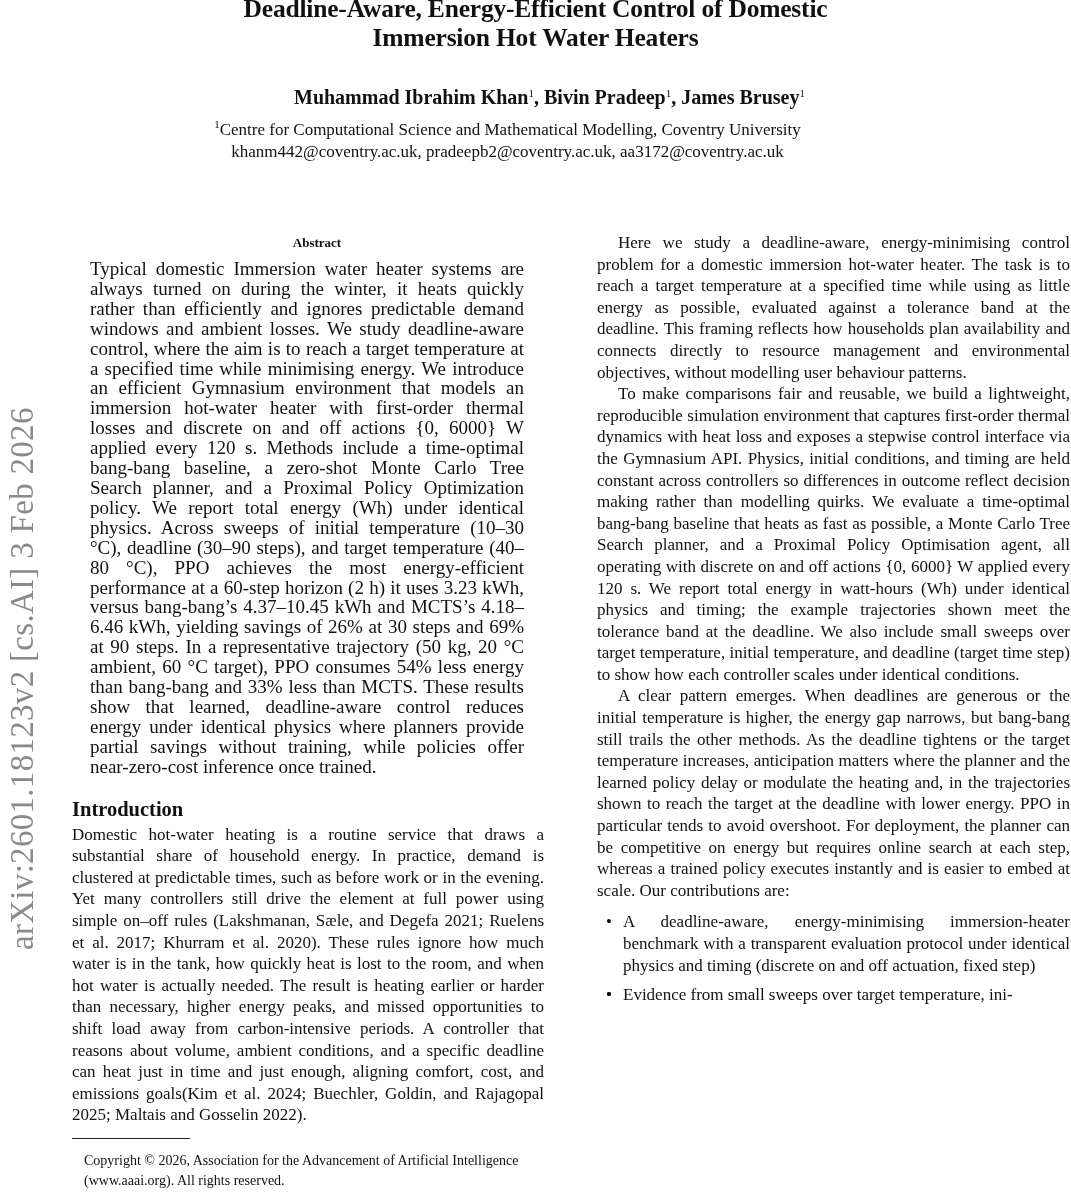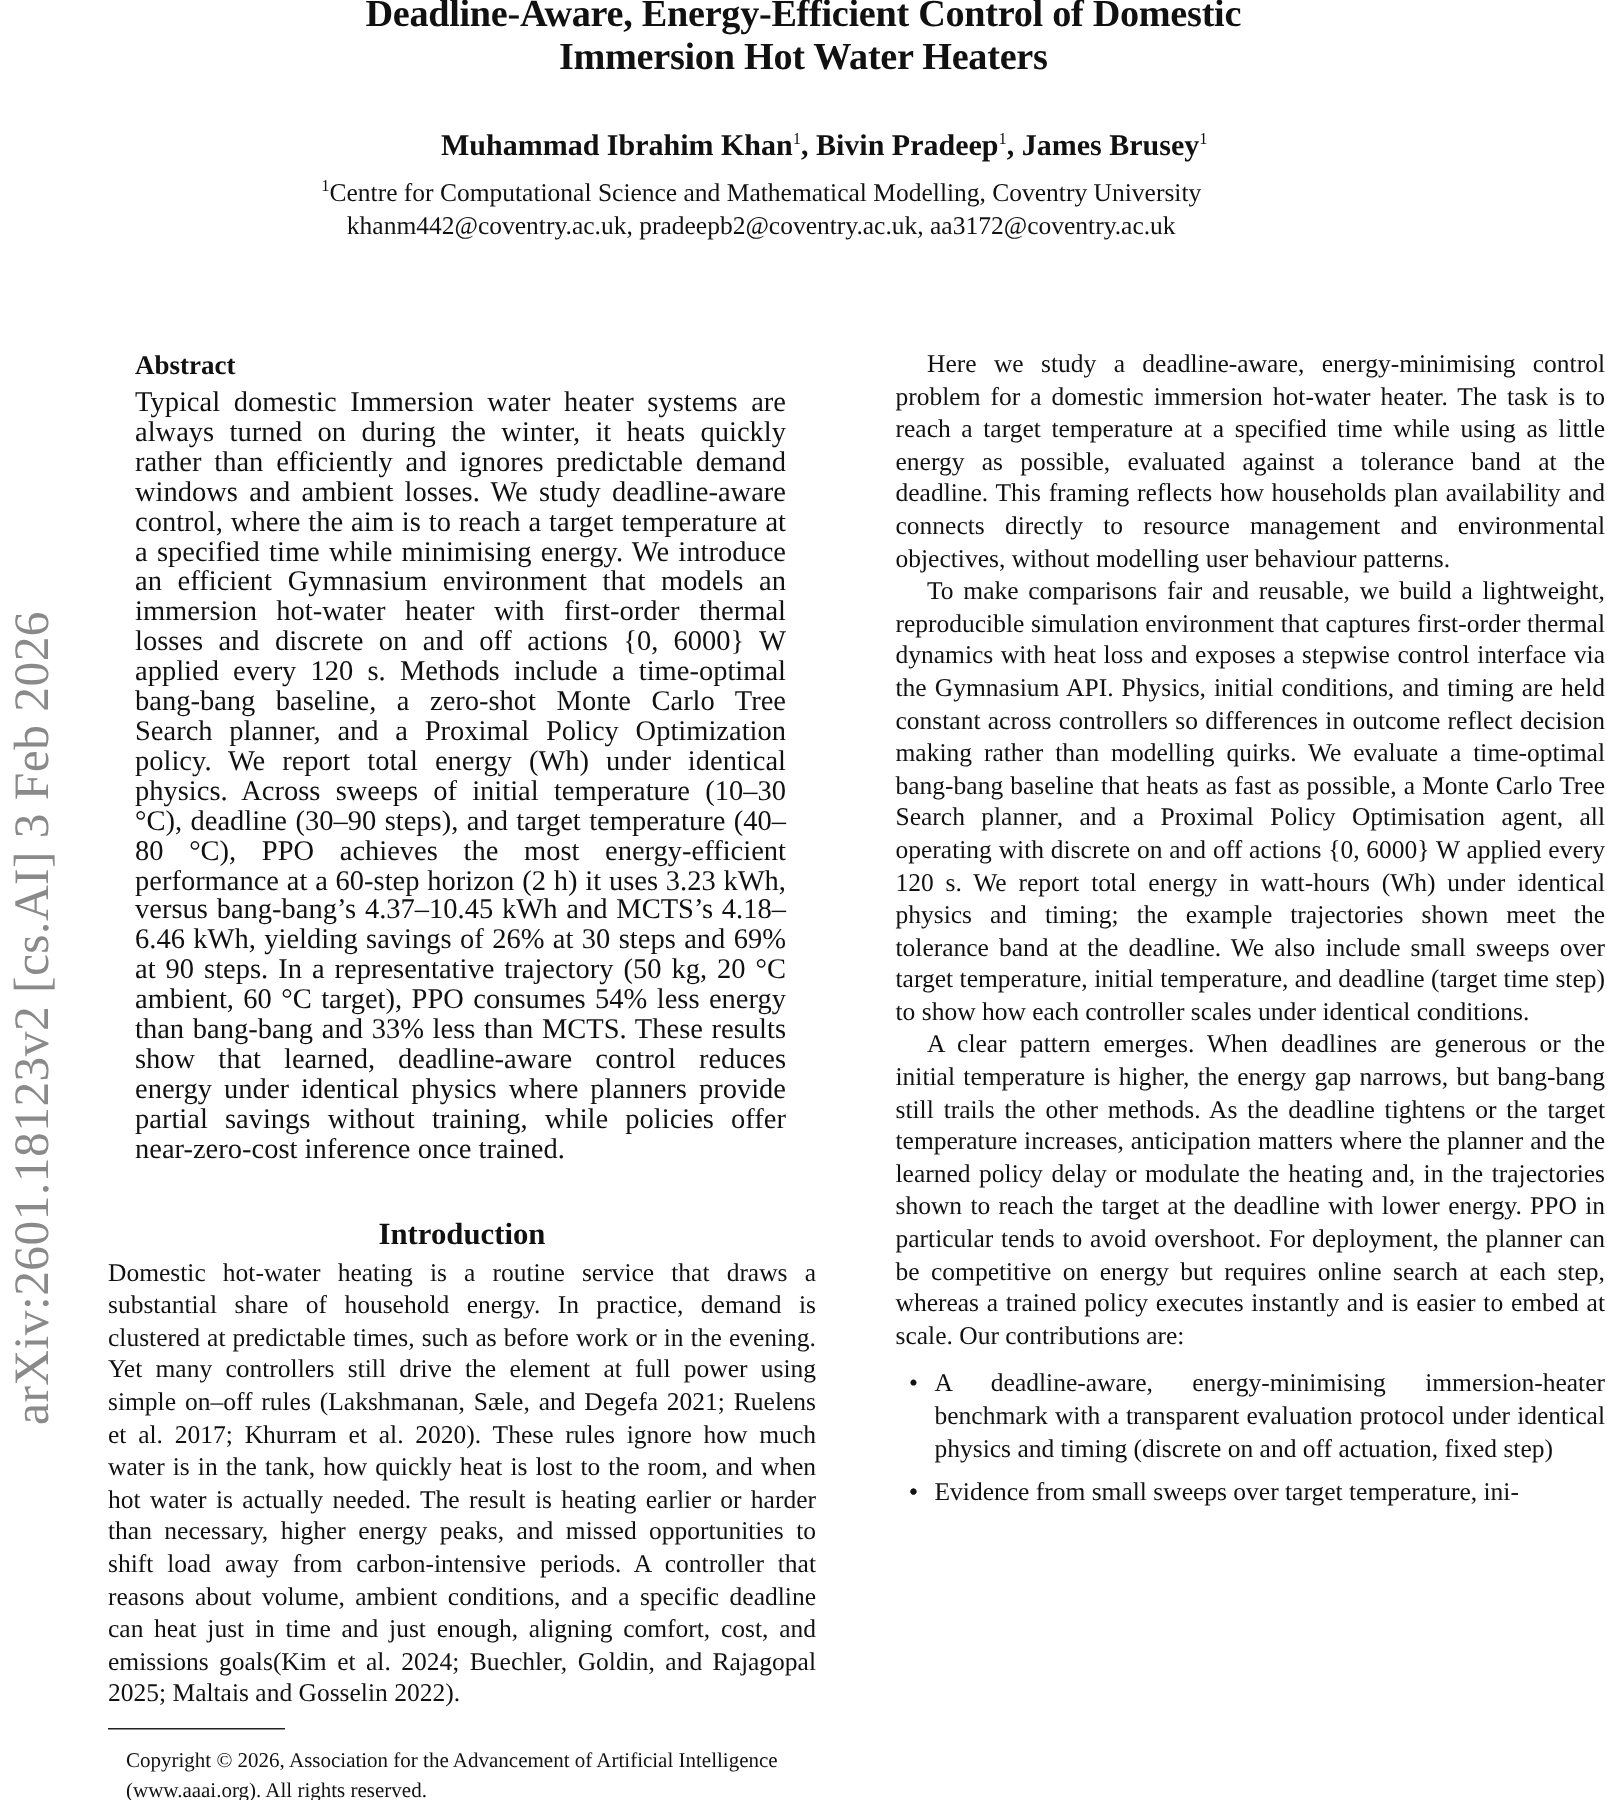--- a/index.html
+++ b/index.html
@@ -22,30 +22,30 @@
   }
   .arxiv {
     position: absolute; left: 2px; top: 950px; width: 700px; height: 40px;
     transform-origin: 0 0; transform: rotate(-90deg);
     font-size: 33px; line-height: 40px; color: #8a8a8a; white-space: nowrap;
     letter-spacing: 0.3px;
   }
   .col-left { position: absolute; left: 72px; width: 472px; top: 232px; }
   .col-right { position: absolute; left: 597px; width: 473px; top: 232px; }
   .abstract-head {
-    text-align: left; font-weight: bold; font-size: 18px; line-height: 22px; margin: 0 0 5px 0;
+    text-align: center; font-weight: bold; font-size: 13px; line-height: 22px; margin: 0 0 5px 0;
     padding-left: 18px;
   }
   .abstract-body {
     margin: 0 0 0 18px; width: 434px; font-size: 19px; line-height: 19.9px;
     text-align: justify; hyphens: auto;
   }
   .section-head {
-    text-align: center; font-weight: bold; font-size: 20.5px; line-height: 26px;
-    margin: 33px 0 2px 0;
+    text-align: left; font-weight: bold; font-size: 20.5px; line-height: 26px;
+    margin: 19px 0 2px 0;
   }
   .para {
     margin: 0; font-size: 17px; line-height: 21.6px; text-align: justify; hyphens: auto;
   }
   .indent { text-indent: 21px; }
   .footnote-rule {
     width: 118px; height: 0; border-top: 1px solid #222; margin: 12px 0 4px 0;
   }
   .footnote { font-size: 14px; line-height: 20px; margin: 12px; text-align: left; }
   .contrib-list { list-style: none; margin: 10px 0 0 0; padding: 0; }

